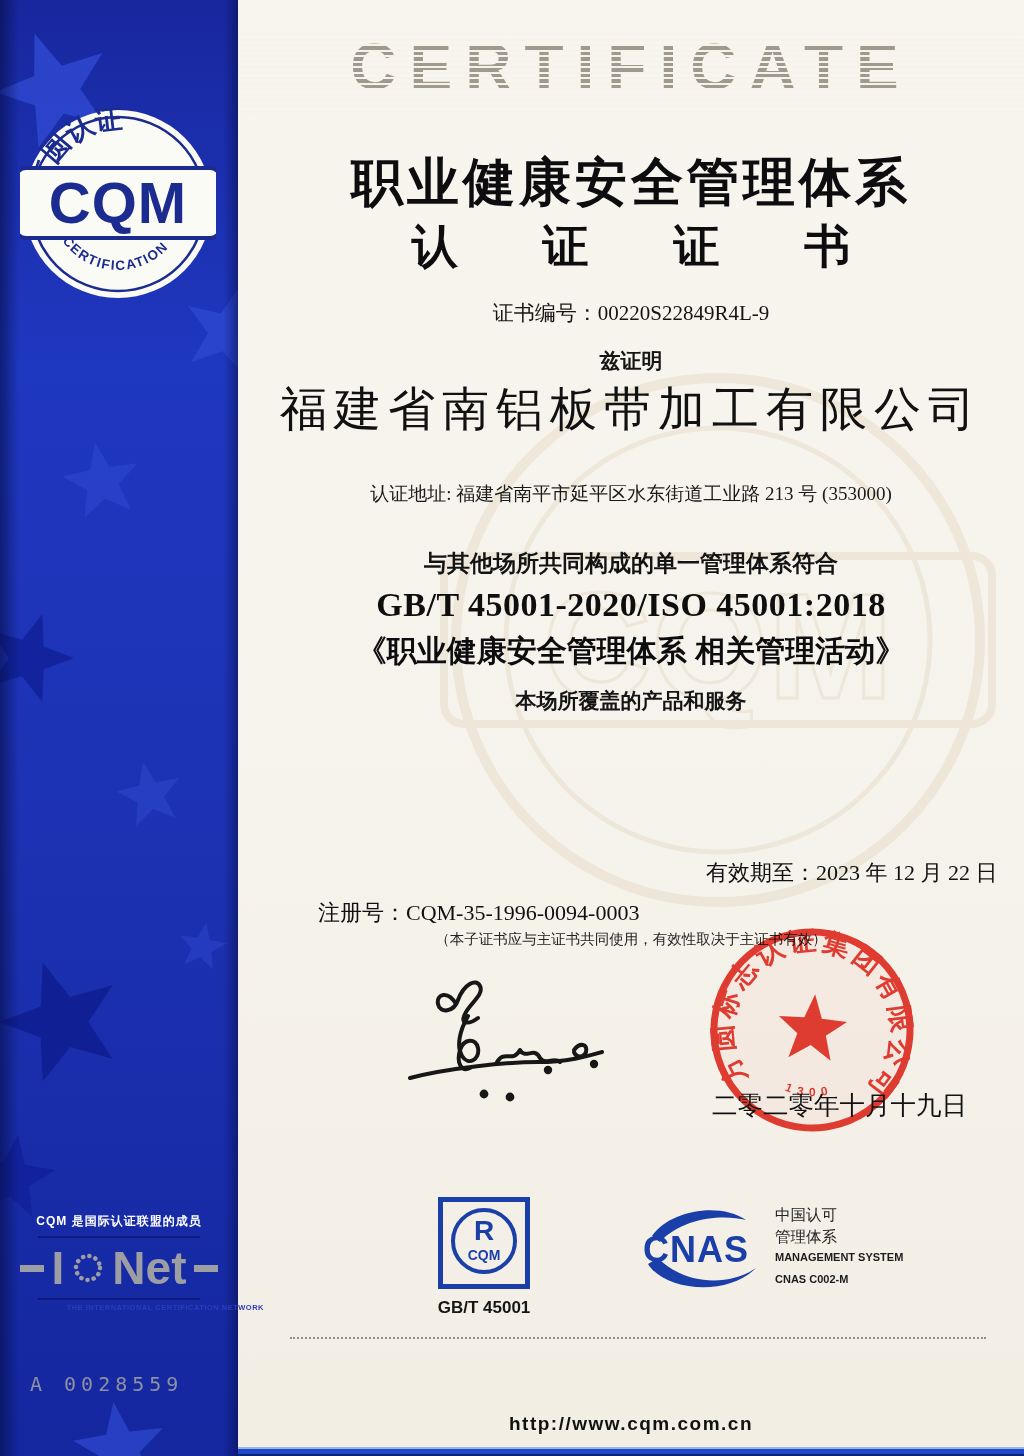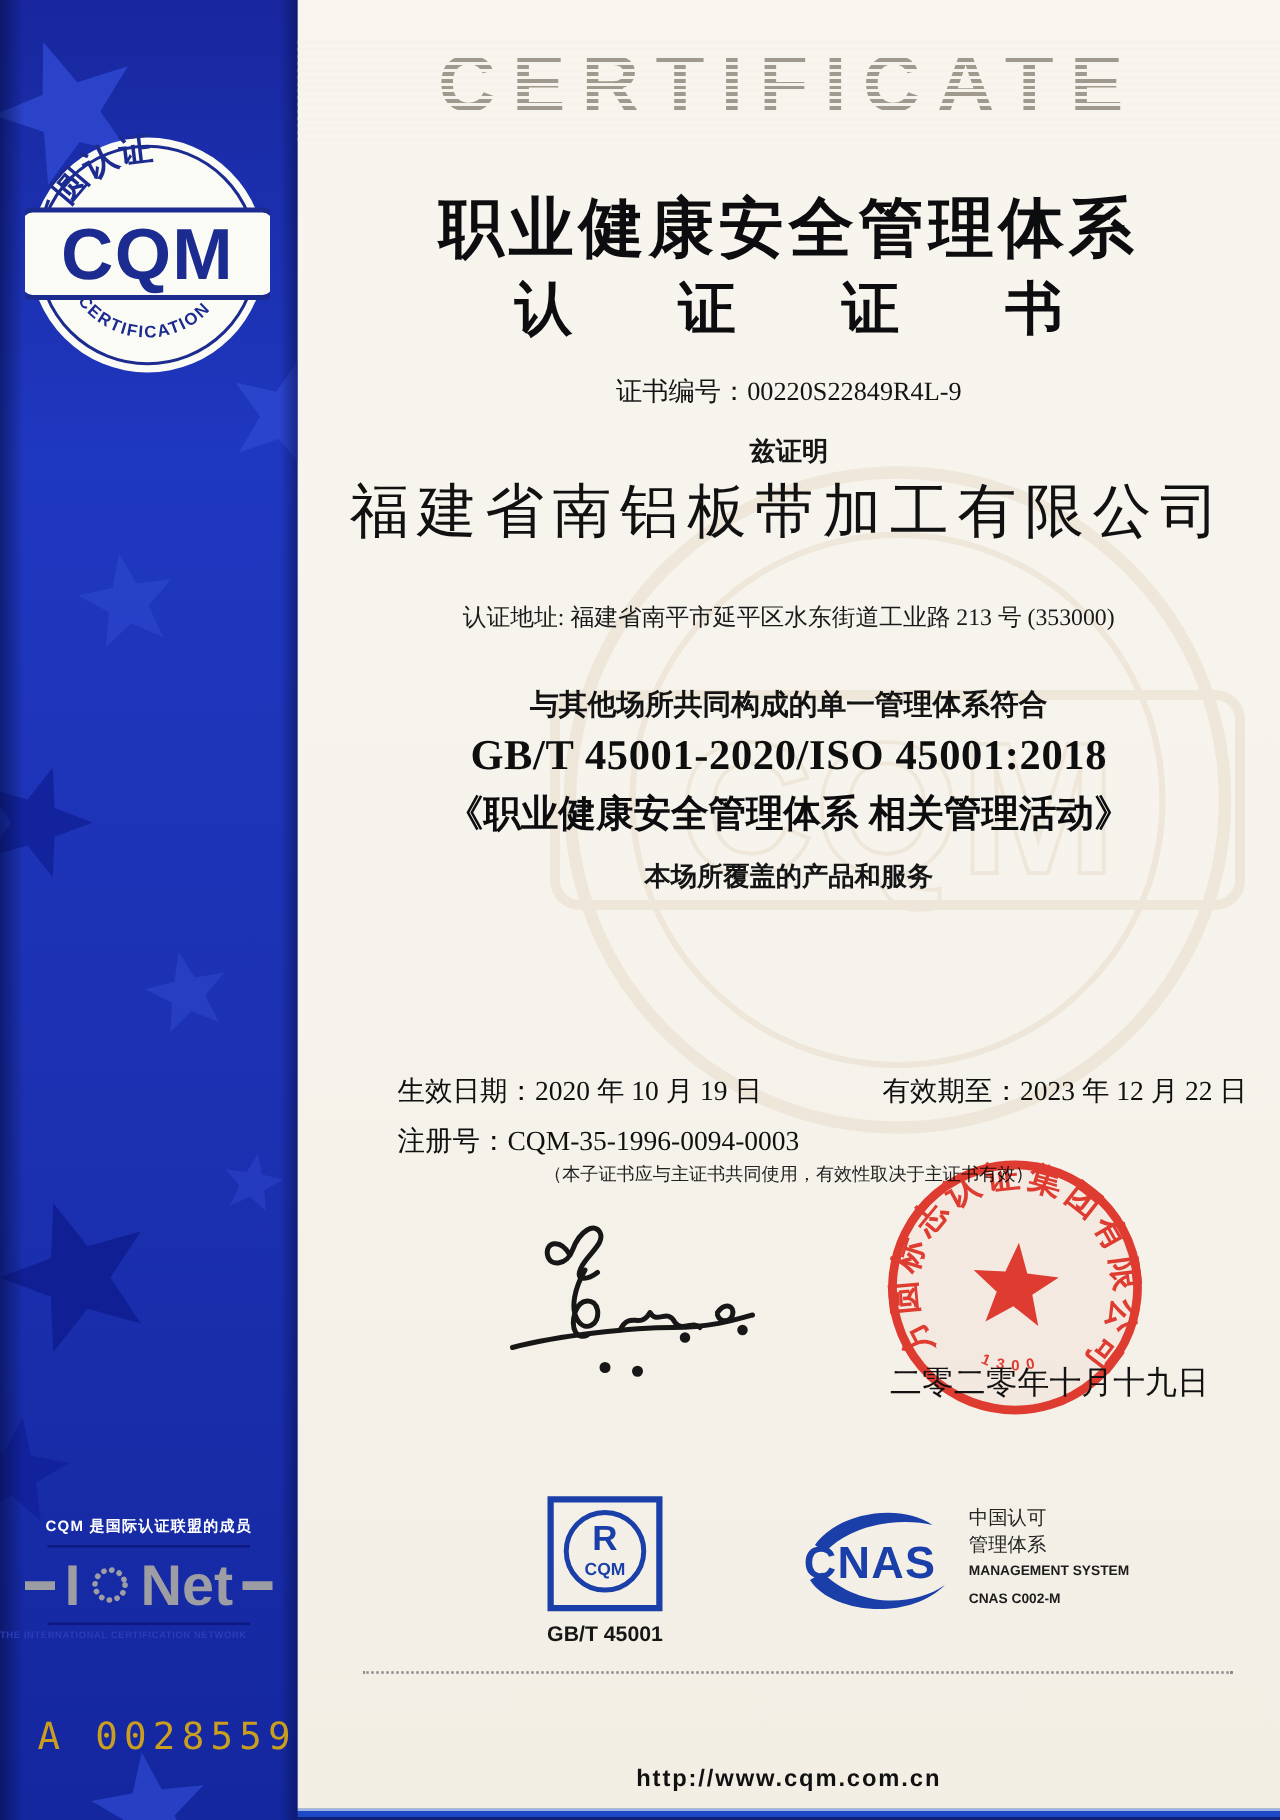--- a/index.html
+++ b/index.html
@@ -12,25 +12,25 @@
   .sb-abs{position:absolute;}
 
   .member-line{width:238px;text-align:center;color:#ffffff;
     font-family:"Liberation Sans","DejaVu Sans",sans-serif;
     font-size:12px;font-weight:700;letter-spacing:1px;}
   .iq-rule{background:#0d1880;height:2px;}
   .iqnet-row{width:238px;display:flex;align-items:center;justify-content:center;gap:8px;
     color:#9d9da4;font-family:"Liberation Sans","DejaVu Sans",sans-serif;}
   .iq-dash{width:24px;height:7px;background:#9d9da4;}
   .iq-word{font-size:46px;font-weight:800;line-height:52px;}
-  .iq-sub{width:264px;text-align:left;color:#2e3cb8;
+  .iq-sub{width:264px;text-align:right;color:#2e3cb8;
     font-family:"Liberation Sans","DejaVu Sans",sans-serif;
     font-size:7.5px;font-weight:700;letter-spacing:0.5px;}
   .sb-serial{font-family:"DejaVu Sans Mono","Liberation Mono",monospace;
-    font-size:30px;color:#eab308;letter-spacing:5px;opacity:0.85;}
+    font-size:20px;color:#a3a3a3;letter-spacing:5px;opacity:0.85;}
 
   
   #paper{position:absolute;left:238px;top:0;width:786px;height:1447px;z-index:1;
     background:linear-gradient(180deg,#f8f5ee 0%,#f6f3ec 55%,#f2eee4 100%);
     box-shadow:-7px 0 12px rgba(2,6,40,.45);}
   #bottom-strip{position:absolute;left:238px;top:1447px;right:0;height:9px;z-index:1;
     background:linear-gradient(180deg,#9ab4e4 0 2px,#1d49c8 2px 7px,#0e2178 7px 9px);}
   .abs{position:absolute;}
   .ctr{left:0;width:786px;text-align:center;}
 
@@ -172,21 +172,20 @@
     <div class="abs ctr addr" style="top:481px;">认证地址: 福建省南平市延平区水东街道工业路 213 号 (353000)</div>
 
     <div class="abs ctr conform" style="top:548px;">与其他场所共同构成的单一管理体系符合</div>
 
     <div class="abs ctr standard" style="top:586px;">GB/T 45001-2020/ISO 45001:2018</div>
     <div class="abs ctr standard-name" style="top:631px;">《职业健康安全管理体系  相关管理活动》</div>
 
     <div class="abs ctr scope-title" style="top:687px;">本场所覆盖的产品和服务</div>
 
 
-    <div class="abs dateline" style="left:80px;top:858px;">生效日期：2020 年 10 月 19 日</div>
     <div class="abs dateline" style="left:468px;top:858px;">有效期至：2023 年 12 月 22 日</div>
     <div class="abs dateline" style="left:80px;top:898px;">注册号：CQM-35-1996-0094-0003</div>
     <div class="abs ctr note" style="top:930px;">（本子证书应与主证书共同使用，有效性取决于主证书有效）</div>
 
     <svg class="abs sig" style="left:150px;top:972px;" width="240" height="140" viewBox="0 0 240 140">
       <g fill="none" stroke="#171717" stroke-width="4" stroke-linecap="round" stroke-linejoin="round">
         <path d="M68,32 C60,18 48,22 50,32 C52,42 66,40 70,28 C76,12 88,6 92,14 C96,22 84,30 78,40 C70,54 82,52 90,46"></path>
         <path d="M80,44 C72,58 68,74 74,84 C80,94 92,88 90,76 C88,66 76,66 72,78 C68,92 74,100 82,96"></path>
         <path d="M22,106 C60,96 120,90 150,90 C180,90 200,84 214,80"></path>
         <path d="M108,92 C116,76 124,92 132,78 C138,88 146,74 152,86 C158,94 166,84 172,90"></path>

